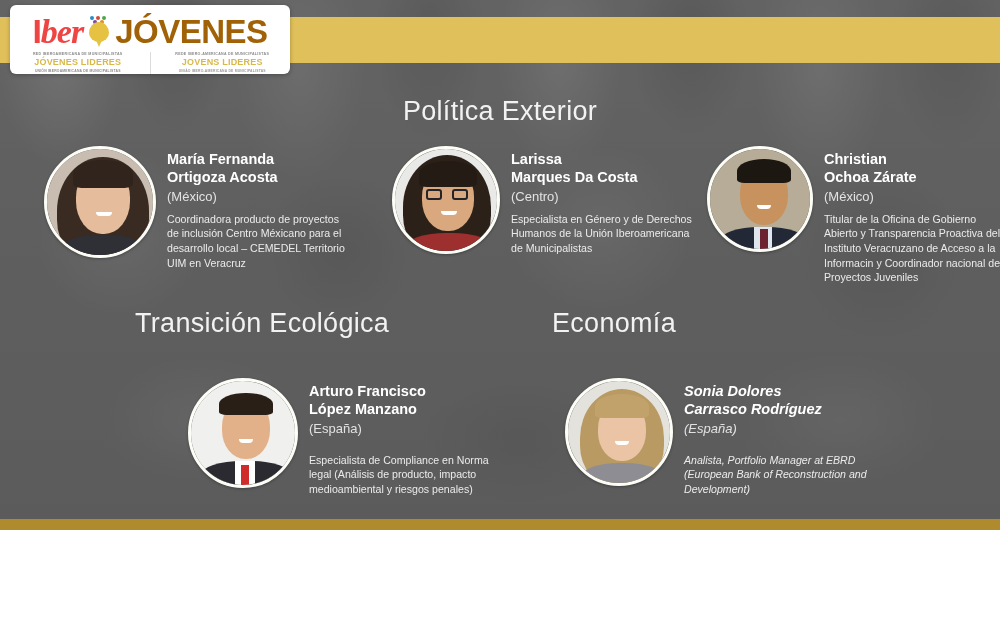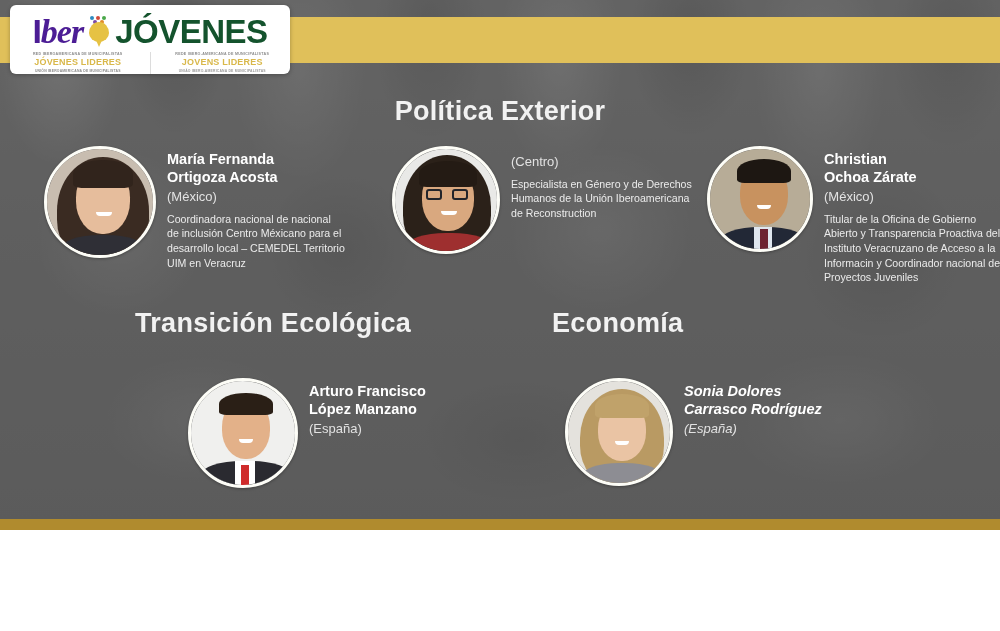--- a/index.html
+++ b/index.html
@@ -63,55 +63,55 @@
   .logo-card{
     position:absolute; left:10px; top:5px; width:280px; height:69px;
     background:#ffffff; border-radius:6px; z-index:6;
     box-shadow:0 1px 4px rgba(0,0,0,.28);
     padding:6px 10px 4px 10px;
   }
   .logo-row{ display:flex; align-items:center; justify-content:center; height:40px; gap:3px; }
   .logo-iber{
     font-family:"Liberation Serif", serif;
     font-style:italic; font-weight:bold; font-size:34px;
-    color:#4c1d95; letter-spacing:-1px; line-height:1;
+    color:#ef4444; letter-spacing:-1px; line-height:1;
   }
   .logo-iber .cap{ font-style:normal; font-family:"Liberation Sans",sans-serif; font-weight:bold; }
   .logo-mark{ position:relative; width:26px; height:34px; }
   .logo-mark .drop{
     position:absolute; left:3px; top:8px; width:20px; height:20px;
     border-radius:50% 50% 50% 50%/55% 55% 45% 45%;
     background:#e6c243;
   }
   .logo-mark .tip{
     position:absolute; left:9px; top:24px; width:0; height:0;
     border-left:4px solid transparent; border-right:4px solid transparent;
     border-top:9px solid #e6c243;
   }
   .logo-mark .dot{ position:absolute; width:4px; height:4px; border-radius:50%; top:2px; }
   .logo-mark .d1{ left:4px;  background:#2d8bc0; }
   .logo-mark .d2{ left:10px; background:#d24a3a; }
   .logo-mark .d3{ left:16px; background:#4aa84a; }
   .logo-mark .d4{ left:7px;  top:6px; background:#7a4aa8; }
   .logo-mark .d5{ left:14px; top:6px; background:#e08a2a; }
   .logo-jov{
-    font-size:33px; font-weight:bold; color:#14532d; letter-spacing:-.5px; line-height:1;
+    font-size:33px; font-weight:bold; color:#a16207; letter-spacing:-.5px; line-height:1;
   }
   .logo-sub{ display:flex; gap:14px; justify-content:center; margin-top:1px; }
   .logo-sub-col{ text-align:center; width:120px; }
   .logo-sub-top{ font-size:3.6px; color:#8a8a8a; letter-spacing:.3px; font-weight:bold; line-height:1.5; }
   .logo-sub-mid{ font-size:9px; color:#d9b84a; font-weight:bold; letter-spacing:.2px; line-height:1.25; }
   .logo-sub-bot{ font-size:3.4px; color:#9a9a9a; letter-spacing:.2px; font-weight:bold; line-height:1.5; }
   .logo-sub-col.left .logo-sub-bot{ color:#8a8a8a; }
   .logo-divider{ width:1px; background:#dcdcdc; }
 
   
   .group-title{
     position:absolute; z-index:5; color:#f2f2f2;
-    font-size:27px; font-weight:700; letter-spacing:.3px;
+    font-size:27px; font-weight:400; letter-spacing:.3px;
     white-space:nowrap;
   }
   #t-politica   { left:0; width:1000px; text-align:center; top:96px; }
   #t-transicion { left:135px; top:308px; }
   #t-economia   { left:552px; top:308px; }
 
   
   .person{ position:absolute; z-index:5; display:flex; align-items:flex-start; }
   .avatar{
     flex:0 0 auto; border-radius:50%;
@@ -218,44 +218,46 @@
         <div class="head" style="left:29px;top:17px;width:54px;height:68px;background:#e6bd9c"></div>
         <div class="hairtop" style="left:26px;top:11px;width:60px;height:28px;background:#31241c"></div>
         <div class="smile" style="left:49px;top:63px;width:16px"></div>
         <div class="body" style="left:14px;top:86px;width:84px;height:30px;background:#2f2f36"></div>
       </div>
     </div>
     <div class="ptext">
       <div class="pname">María Fernanda
 Ortigoza Acosta</div>
       <div class="pcountry">(México)</div>
-      <div class="prole">Coordinadora nacional de nacional
+      <div class="prole">Coordinadora producto de proyectos
 de inclusión Centro Méxicano para el
 desarrollo local – CEMEDEL Territorio
 UIM en Veracruz</div>
     </div>
   </div>
 
   <div class="person" id="p-larissa">
     <div class="avatar">
       <div class="face" style="background:#e9e9e7">
         <div class="hairback" style="left:8px;top:6px;width:88px;height:104px;background:#2b2119"></div>
         <div class="head" style="left:27px;top:18px;width:52px;height:64px;background:#d9a87f"></div>
         <div class="hairtop" style="left:24px;top:12px;width:58px;height:26px;background:#241b14"></div>
         <div class="glass" style="left:31px;top:40px"></div>
         <div class="glass" style="left:57px;top:40px"></div>
         <div class="smile" style="left:46px;top:62px;width:16px"></div>
         <div class="body" style="left:12px;top:84px;width:84px;height:28px;background:#9e2f2f"></div>
       </div>
     </div>
     <div class="ptext">
+      <div class="pname">Larissa
+Marques Da Costa</div>
       <div class="pcountry">(Centro)</div>
       <div class="prole">Especialista en Género y de Derechos
 Humanos de la Unión Iberoamericana
-de Reconstruction</div>
+de Municipalistas</div>
     </div>
   </div>
 
   <div class="person" id="p-christian">
     <div class="avatar">
       <div class="face" style="background:#b7ac97">
         <div class="head" style="left:30px;top:16px;width:48px;height:60px;background:#c8925f"></div>
         <div class="hairtop" style="left:27px;top:10px;width:54px;height:24px;background:#1d1712"></div>
         <div class="smile" style="left:47px;top:56px;width:14px"></div>
         <div class="body" style="left:10px;top:78px;width:86px;height:30px;background:#222836"></div>
@@ -283,37 +285,43 @@
         <div class="smile" style="left:48px;top:58px;width:14px"></div>
         <div class="body" style="left:10px;top:80px;width:90px;height:30px;background:#2a2a30"></div>
         <div class="shirt" style="left:44px;top:80px;width:20px;height:26px;background:#ffffff"></div>
         <div class="tie" style="left:50px;top:84px;background:#cf2b2b"></div>
       </div>
     </div>
     <div class="ptext">
       <div class="pname">Arturo Francisco
 López Manzano</div>
       <div class="pcountry">(España)</div>
+      <div class="prole">Especialista de Compliance en Norma
+legal (Análisis de producto, impacto
+medioambiental y riesgos penales)</div>
     </div>
   </div>
 
   <div class="person" id="p-sonia">
     <div class="avatar">
       <div class="face" style="background:#e4e2dd">
         <div class="hairback" style="left:12px;top:8px;width:84px;height:98px;background:#b99a63"></div>
         <div class="head" style="left:30px;top:20px;width:48px;height:60px;background:#eac4a4"></div>
         <div class="hairtop" style="left:27px;top:13px;width:54px;height:24px;background:#c0a26a"></div>
         <div class="smile" style="left:47px;top:60px;width:14px"></div>
         <div class="body" style="left:14px;top:82px;width:80px;height:28px;background:#8d8d93"></div>
       </div>
     </div>
     <div class="ptext">
       <div class="pname">Sonia Dolores
 Carrasco Rodríguez</div>
       <div class="pcountry">(España)</div>
+      <div class="prole">Analista, Portfolio Manager at EBRD
+(European Bank of Reconstruction and
+Development)</div>
     </div>
   </div>
 
   <div class="gold-rule"></div>
   <div class="footer">
     
     
   </div>
 
 </div>

